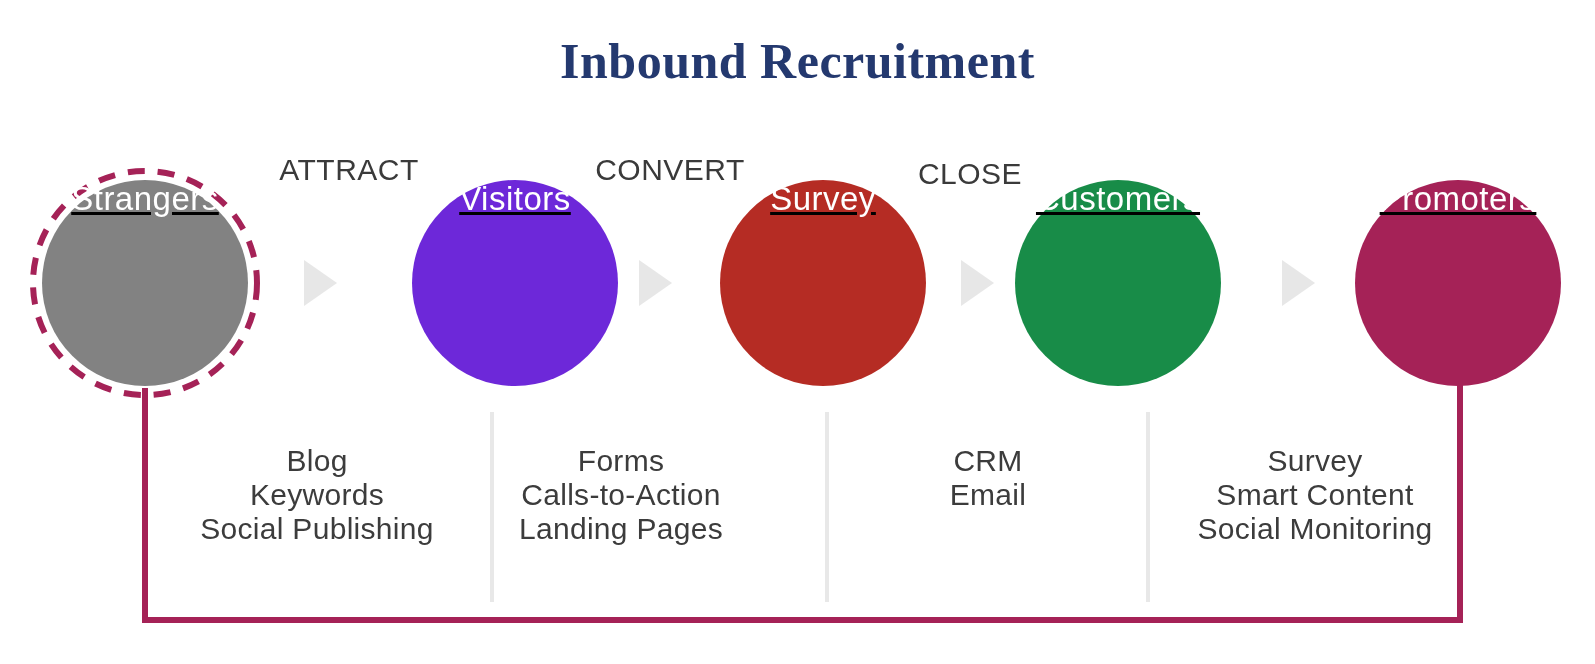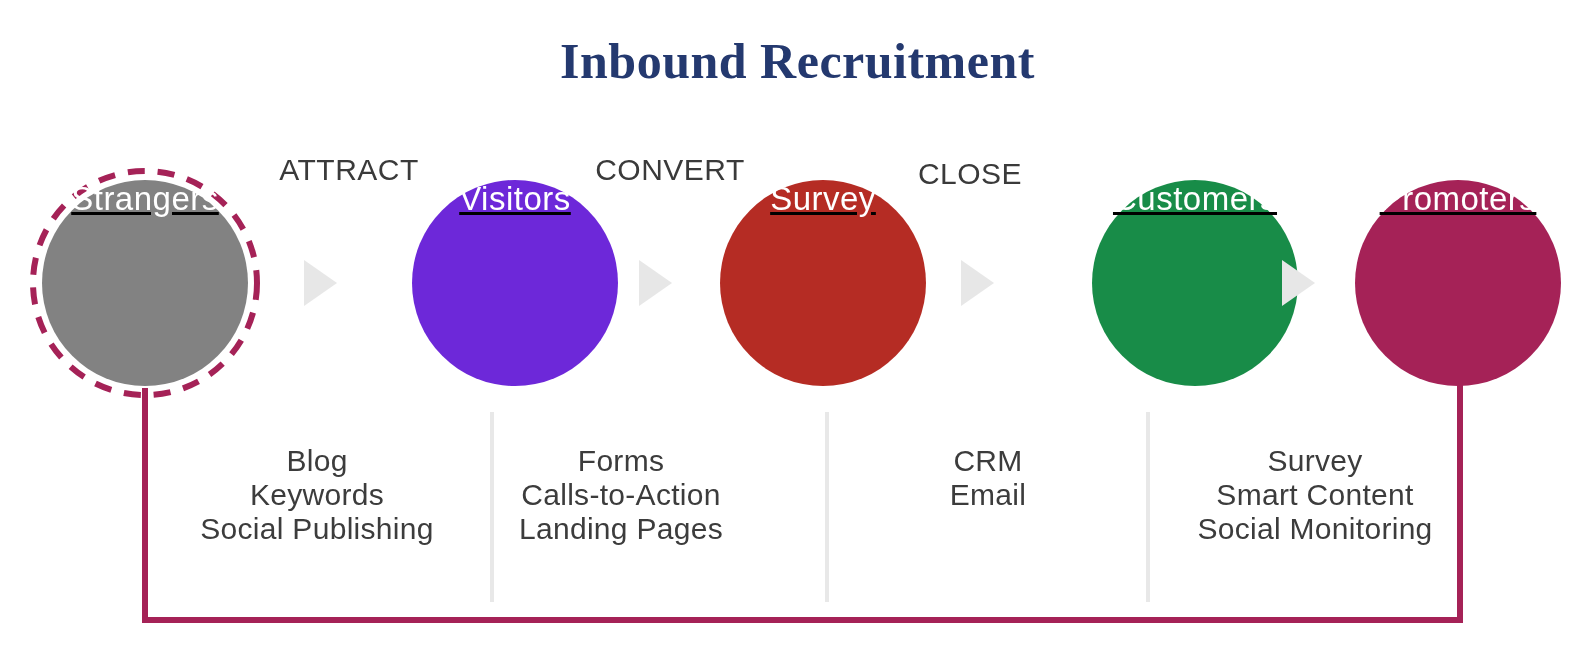--- a/index.html
+++ b/index.html
@@ -106,21 +106,21 @@
 
   <div class="circle" style="left: 42px; background: rgb(130, 130, 130);">
     <span class="circle-label">Strangers</span>
   </div>
   <div class="circle" style="left: 412px; background: #6d28d9;">
     <span class="circle-label">Visitors</span>
   </div>
   <div class="circle" style="left: 720px; background: rgb(181, 44, 36);">
     <span class="circle-label">Survey</span>
   </div>
-  <div class="circle" style="left: 1092px; background: rgb(24, 140, 72);">
+  <div class="circle" style="left: 1015px; background: rgb(24, 140, 72);">
     <span class="circle-label">Customers</span>
   </div>
   <div class="circle" style="left: 1355px; background: rgb(165, 34, 87);">
     <span class="circle-label">Promoters</span>
   </div>
 
   <div class="flow-arrow" style="left:304px"></div>
   <div class="flow-arrow" style="left:639px"></div>
   <div class="flow-arrow" style="left:961px"></div>
   <div class="flow-arrow" style="left:1282px"></div>

